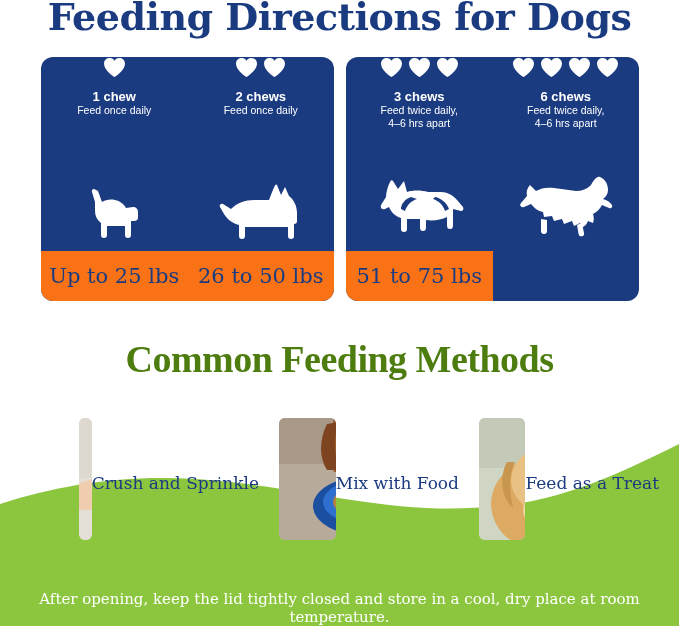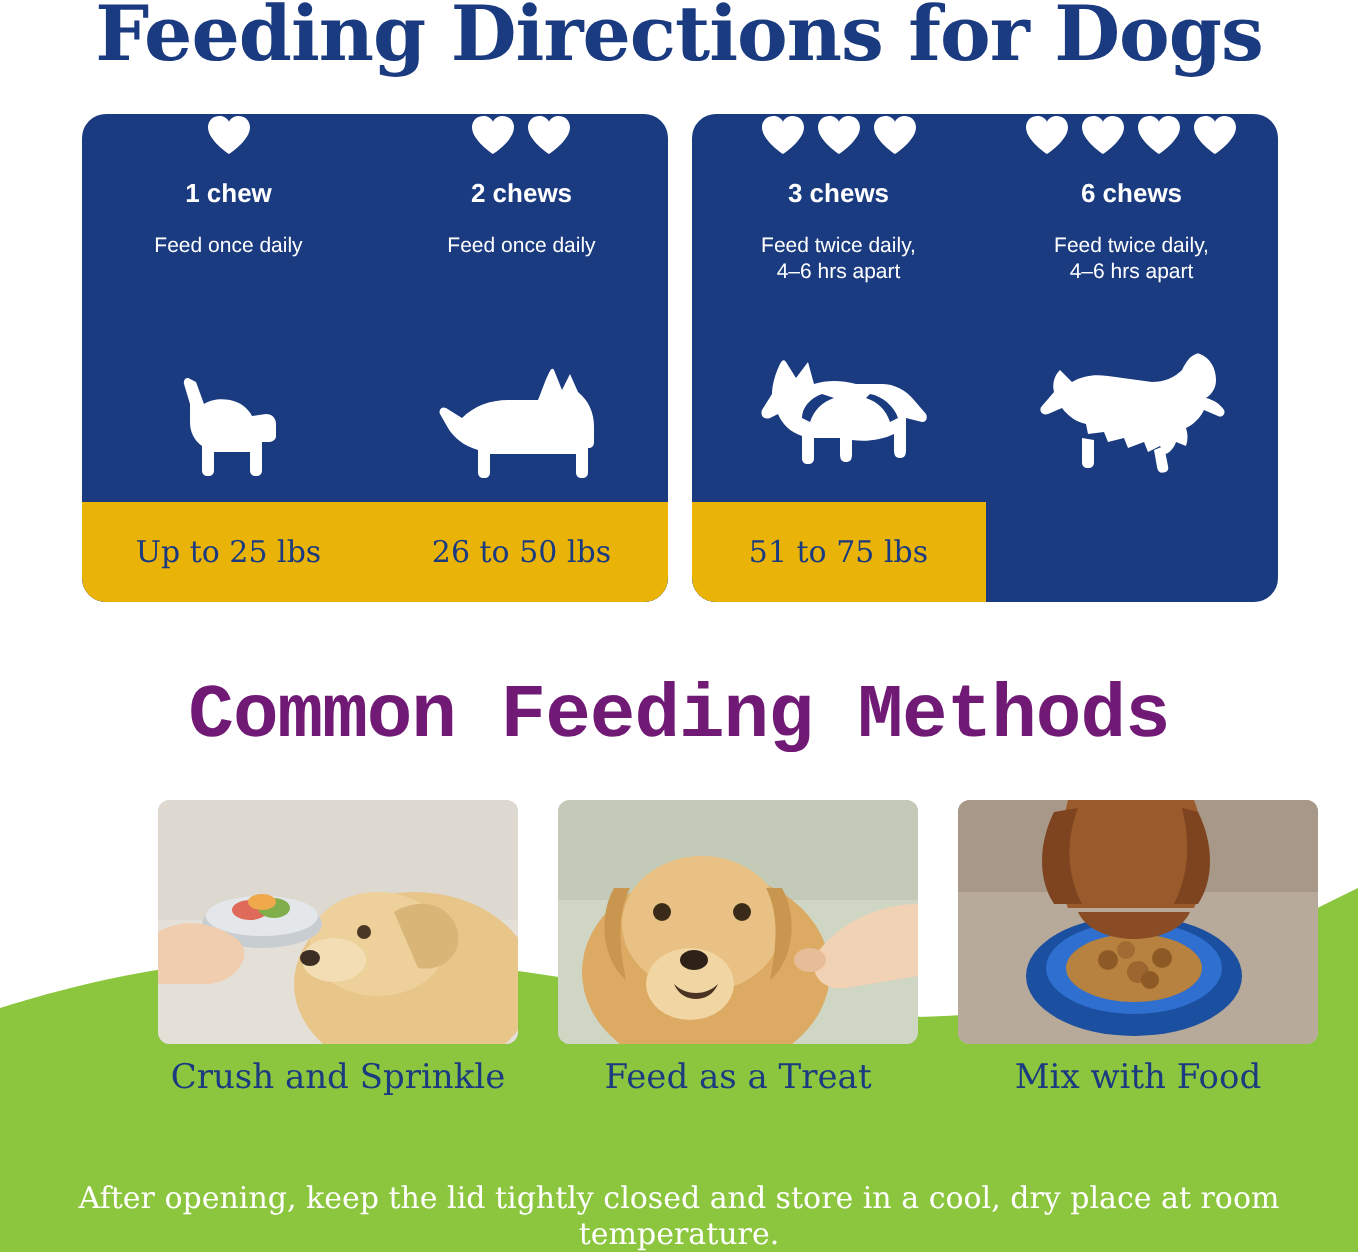--- a/index.html
+++ b/index.html
@@ -35,22 +35,22 @@
     font-family: "DejaVu Serif", serif;
     font-weight: bold;
     font-size: 38px;
     letter-spacing: -0.5px;
     z-index: 3;
   }
   .title2 {
     position: absolute;
     top: 337px; left: 0; width: 679px;
     text-align: center;
-    color: #701a75;
-    font-family: Liberation Mono, monospace;
+    color: #4d7c0f;
+    font-family: Liberation Serif, serif;
     font-weight: bold;
     font-size: 38px;
     letter-spacing: -0.5px;
     z-index: 3;
   }
 
   
   .cards-row {
     position: absolute;
     top: 57px; left: 41px;
@@ -91,60 +91,59 @@
     font-size: 13px;
     font-weight: bold;
     margin-top: 6px;
     font-family: "Liberation Sans", sans-serif;
   }
   .feed-note {
     color: #ffffff;
     font-size: 10.5px;
     line-height: 13px;
     text-align: center;
-    margin-top: 13px;
+    margin-top: 0;
     font-family: "Liberation Sans", sans-serif;
   }
   .dog-art {
     position: absolute;
     bottom: 58px;
     left: 0; right: 0;
     display: flex;
     align-items: flex-end;
     justify-content: center;
     height: 80px;
   }
   .weight-band {
     position: absolute;
     left: 0; right: 0; bottom: 0;
     height: 50px;
-    background: #eab308;
+    background: #f97316;
     display: flex;
     align-items: center;
     justify-content: center;
     color: #1b3b80;
     font-family: "DejaVu Serif", serif;
-    font-size: 15px;
+    font-size: 21px;
   }
   .card .card-col:first-child .weight-band { border-bottom-left-radius: 11px; }
   .card .card-col:last-child .weight-band { border-bottom-right-radius: 11px; }
 
   
   .methods-row {
     position: absolute;
     top: 400px; left: 79px;
     width: 521px; height: 158px;
     display: flex;
     gap: 20px;
     z-index: 3;
   }
   .method {
     width: 180px;
     display: flex;
-    flex-direction: column;
     align-items: center;
   }
   .photo {
     width: 180px; height: 122px;
     border-radius: 6px;
     overflow: hidden;
     position: relative;
     background: #cfc7bd;
   }
   .photo svg { display: block; }
@@ -308,57 +307,57 @@
           <ellipse cx="52" cy="51" rx="7" ry="4" fill="#f0a84c"></ellipse>
           <path d="M0 66 C14 58 30 62 40 70 C48 77 40 90 26 92 L0 92 Z" fill="#f0cdae"></path>
         </svg>
       </div>
       <div class="method-label">Crush and Sprinkle</div>
     </div>
 
     <div class="method">
       <div class="photo">
         <svg width="180" height="122" viewBox="0 0 180 122">
-          <rect width="180" height="122" fill="#cfd6c4"></rect>
-          <rect x="0" y="0" width="180" height="50" fill="#c3cbb8"></rect>
-          <ellipse cx="74" cy="86" rx="62" ry="50" fill="#dcaa62"></ellipse>
-          <ellipse cx="72" cy="62" rx="40" ry="34" fill="#e9c184"></ellipse>
-          <ellipse cx="66" cy="92" rx="22" ry="18" fill="#f1d6a4"></ellipse>
-          <circle cx="52" cy="56" r="4.5" fill="#3a2a18"></circle>
-          <circle cx="92" cy="56" r="4.5" fill="#3a2a18"></circle>
-          <ellipse cx="68" cy="80" rx="7" ry="5" fill="#2e2118"></ellipse>
-          <path d="M58 92 C64 98 74 98 80 92 C76 102 62 102 58 92 Z" fill="#4a3323"></path>
-          <path d="M28 44 C20 58 22 80 34 90 C30 70 30 56 36 44 Z" fill="#c9964f"></path>
-          <path d="M112 44 C120 58 118 80 106 90 C110 70 110 56 104 44 Z" fill="#c9964f"></path>
-          <path d="M180 52 C160 52 140 62 130 76 C124 86 132 96 144 94 L180 88 Z" fill="#f2d2b4"></path>
-          <ellipse cx="126" cy="80" rx="8" ry="6" fill="#e6bd96"></ellipse>
-        </svg>
-      </div>
-      <div class="method-label">Feed as a Treat</div>
-    </div>
-
-    <div class="method">
-      <div class="photo">
-        <svg width="180" height="122" viewBox="0 0 180 122">
           <rect width="180" height="122" fill="#b8aa9a"></rect>
           <rect x="0" y="0" width="180" height="46" fill="#a79888"></rect>
           <path d="M55 0 C50 20 48 38 55 54 L118 54 C126 36 124 16 118 0 Z" fill="#9a5a2c"></path>
           <path d="M48 6 C40 22 40 40 48 52 L62 52 C54 36 54 20 60 4 Z" fill="#7d441f"></path>
           <path d="M120 6 C128 22 128 40 120 52 L108 52 C116 36 116 20 112 4 Z" fill="#7d441f"></path>
           <ellipse cx="88" cy="88" rx="54" ry="30" fill="#1b4fa0"></ellipse>
           <ellipse cx="88" cy="84" rx="44" ry="23" fill="#2f6fcf"></ellipse>
           <ellipse cx="88" cy="84" rx="34" ry="17" fill="#b7813f"></ellipse>
           <circle cx="75" cy="80" r="5" fill="#8d5a26"></circle>
           <circle cx="90" cy="86" r="5.5" fill="#9c6630"></circle>
           <circle cx="102" cy="79" r="5" fill="#8d5a26"></circle>
           <circle cx="84" cy="75" r="4.5" fill="#a06c33"></circle>
           <circle cx="96" cy="90" r="4.5" fill="#8d5a26"></circle>
           <path d="M60 56 C68 74 108 74 116 56 Z" fill="#8a4c24"></path>
         </svg>
       </div>
       <div class="method-label">Mix with Food</div>
     </div>
 
+    <div class="method">
+      <div class="photo">
+        <svg width="180" height="122" viewBox="0 0 180 122">
+          <rect width="180" height="122" fill="#cfd6c4"></rect>
+          <rect x="0" y="0" width="180" height="50" fill="#c3cbb8"></rect>
+          <ellipse cx="74" cy="86" rx="62" ry="50" fill="#dcaa62"></ellipse>
+          <ellipse cx="72" cy="62" rx="40" ry="34" fill="#e9c184"></ellipse>
+          <ellipse cx="66" cy="92" rx="22" ry="18" fill="#f1d6a4"></ellipse>
+          <circle cx="52" cy="56" r="4.5" fill="#3a2a18"></circle>
+          <circle cx="92" cy="56" r="4.5" fill="#3a2a18"></circle>
+          <ellipse cx="68" cy="80" rx="7" ry="5" fill="#2e2118"></ellipse>
+          <path d="M58 92 C64 98 74 98 80 92 C76 102 62 102 58 92 Z" fill="#4a3323"></path>
+          <path d="M28 44 C20 58 22 80 34 90 C30 70 30 56 36 44 Z" fill="#c9964f"></path>
+          <path d="M112 44 C120 58 118 80 106 90 C110 70 110 56 104 44 Z" fill="#c9964f"></path>
+          <path d="M180 52 C160 52 140 62 130 76 C124 86 132 96 144 94 L180 88 Z" fill="#f2d2b4"></path>
+          <ellipse cx="126" cy="80" rx="8" ry="6" fill="#e6bd96"></ellipse>
+        </svg>
+      </div>
+      <div class="method-label">Feed as a Treat</div>
+    </div>
+
   </div>
 
   <div class="footnote">After opening, keep the lid tightly closed and store in a cool, dry place at room temperature.</div>
 
 </div>
 
 </body></html>

